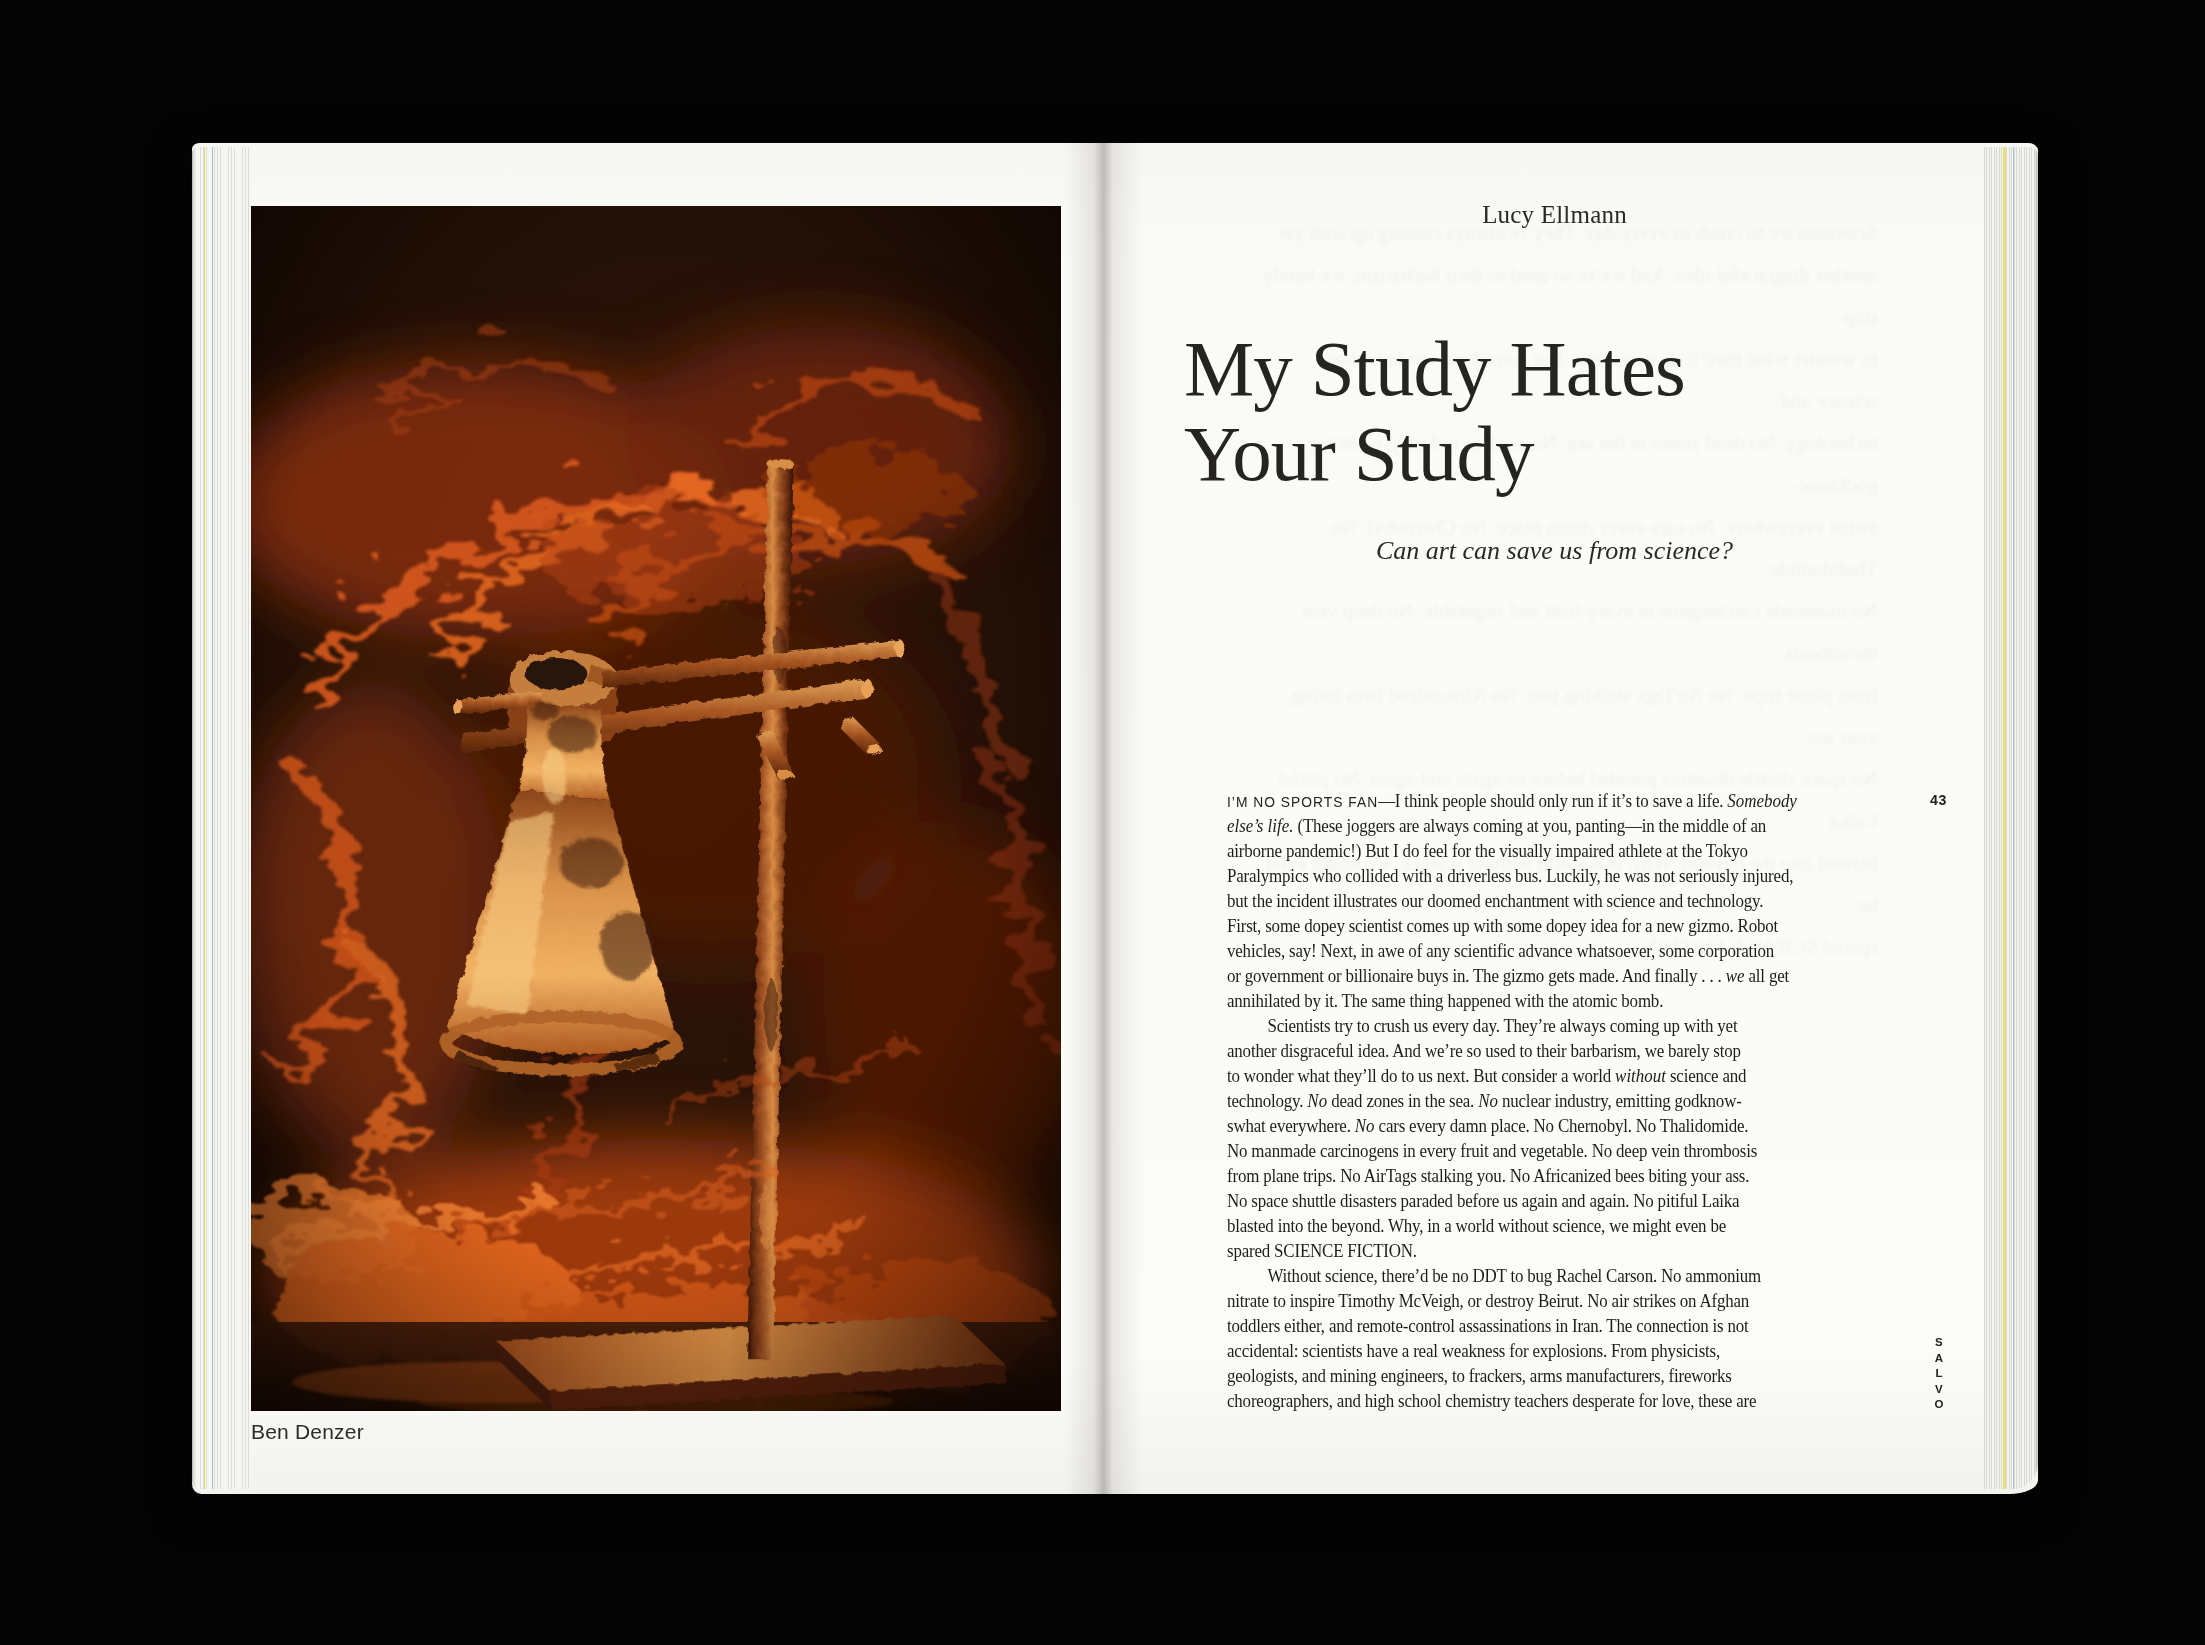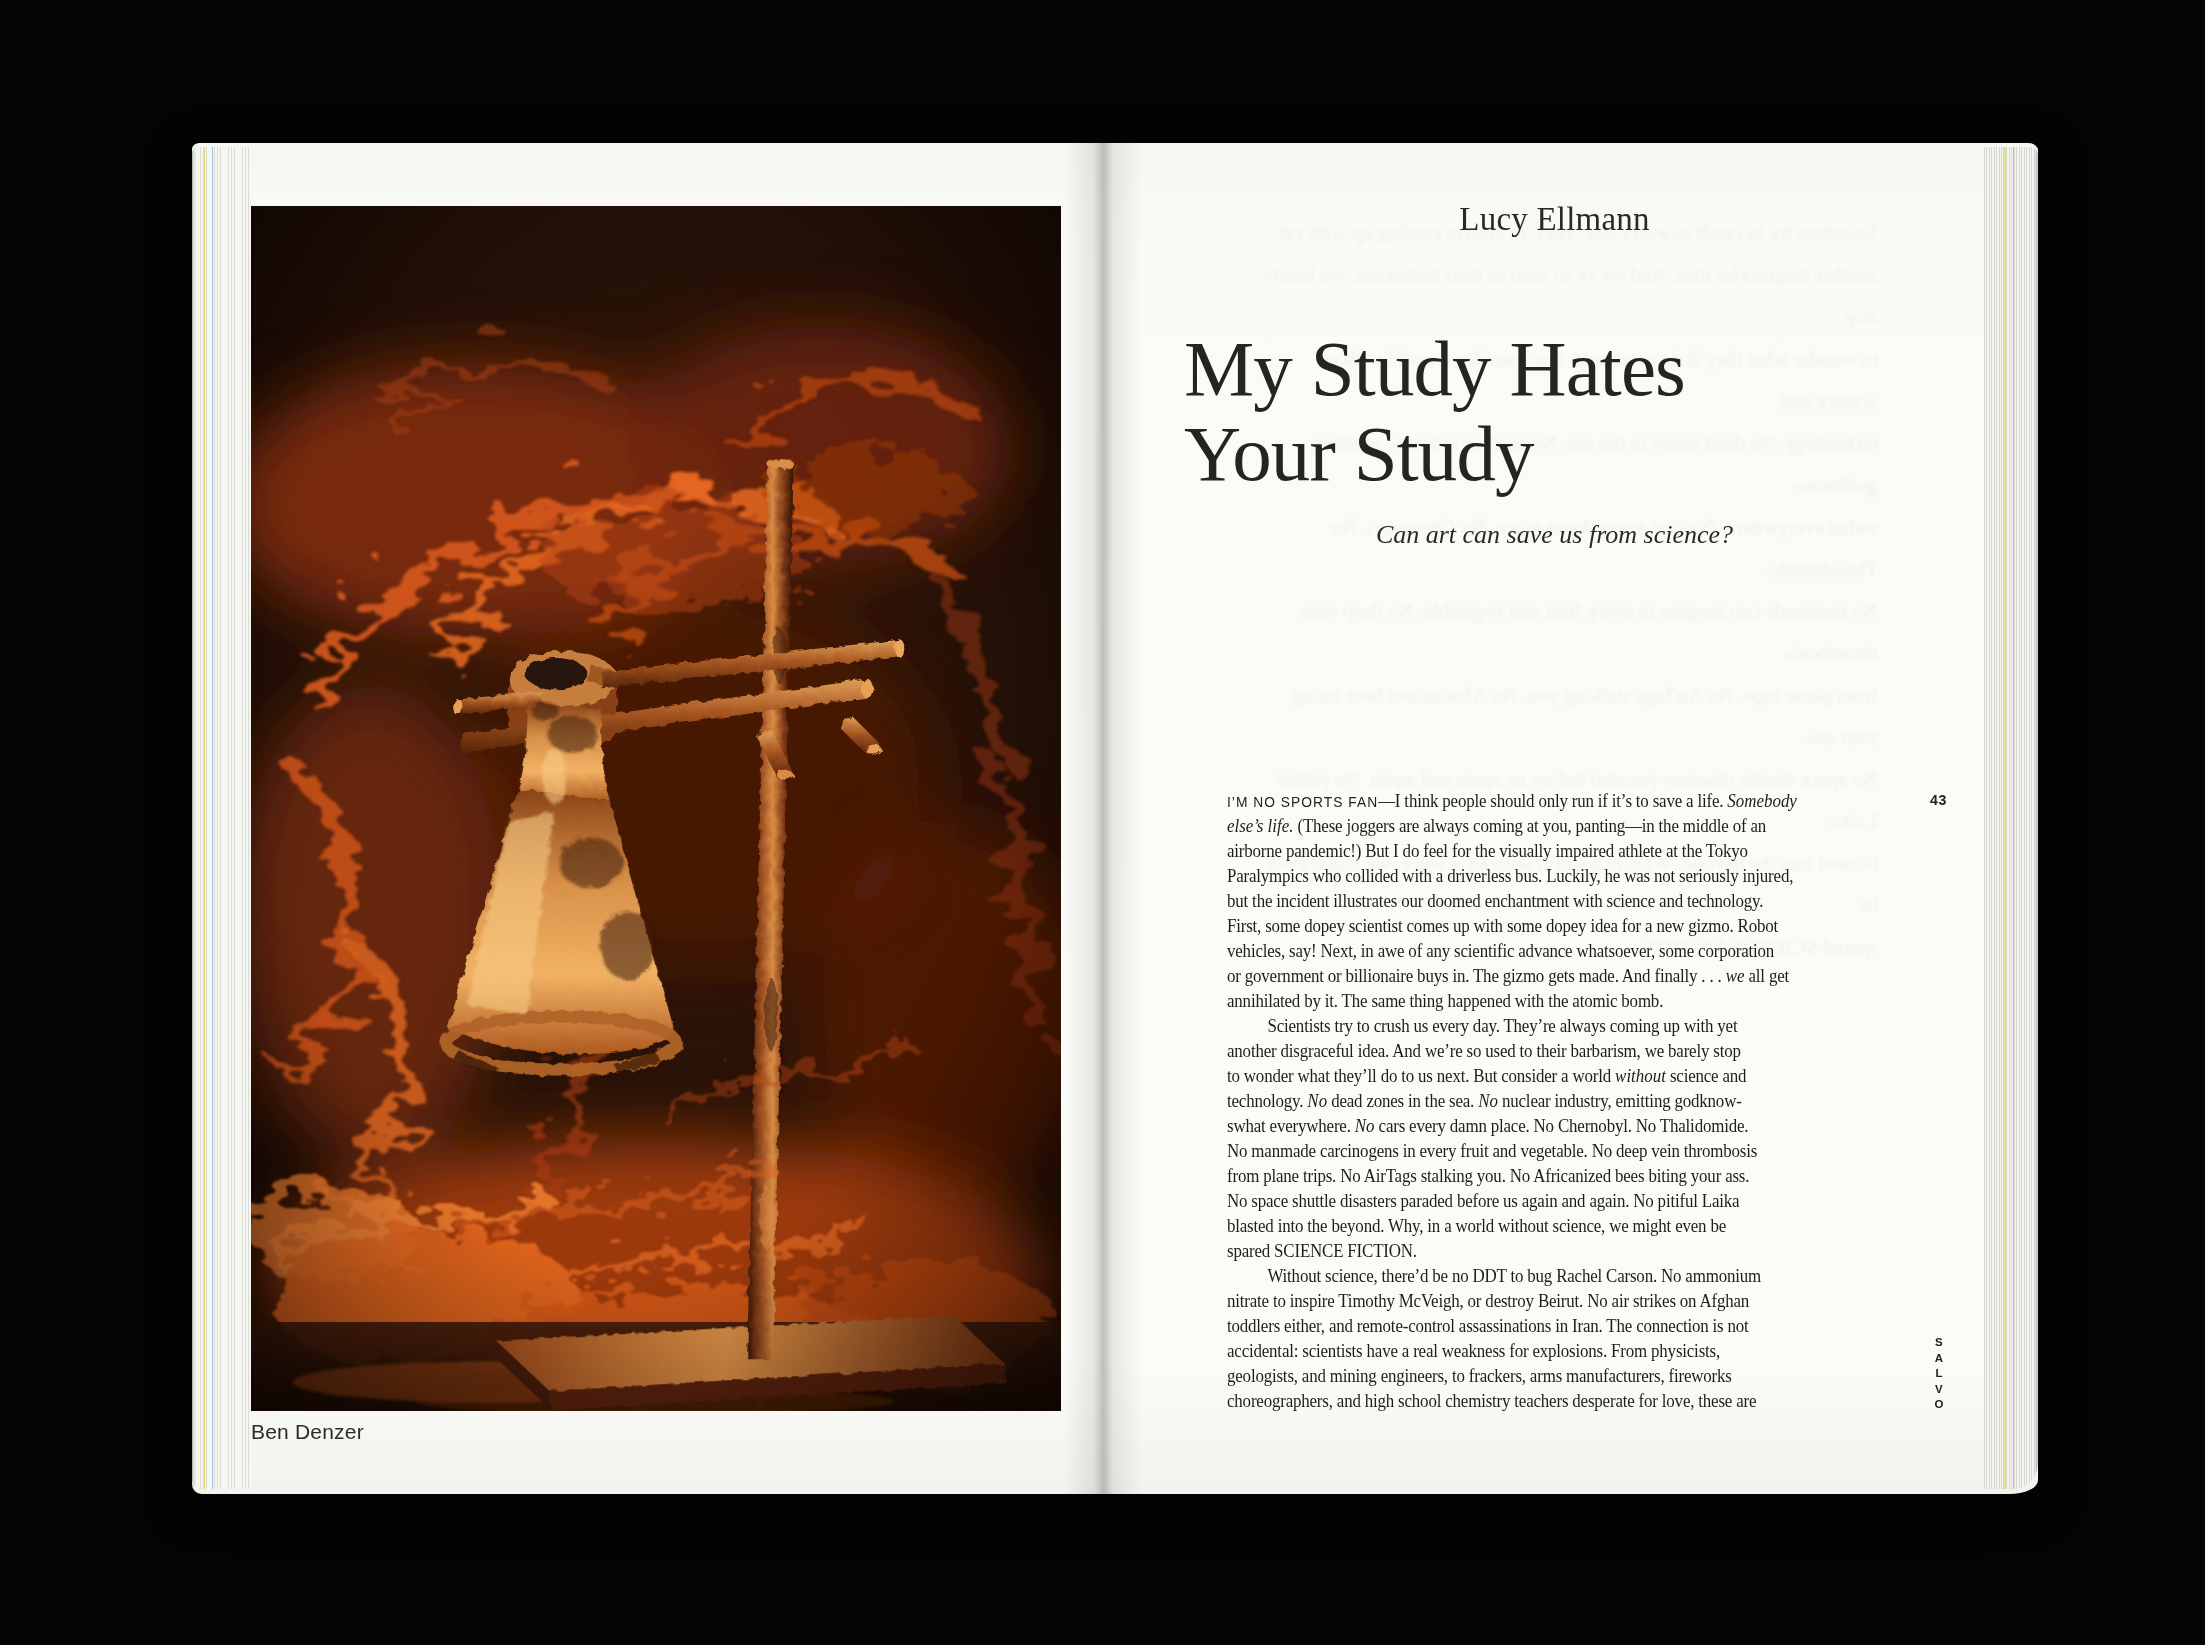--- a/index.html
+++ b/index.html
@@ -27,24 +27,24 @@
      background:linear-gradient(90deg,rgba(60,40,25,0) 0%,rgba(50,35,20,.10) 38%,
         rgba(30,20,12,.26) 50%,rgba(50,35,20,.09) 62%,rgba(60,40,25,0) 100%);}
   
   .photo{position:absolute;left:59px;top:63px;width:810px;height:1205px;overflow:hidden;
          background:#1c0d06;}
   .photo svg{display:block;width:100%;height:100%;}
   .credit{position:absolute;left:59px;top:1277px;font-family:"Liberation Sans",sans-serif;
           font-size:21px;color:#2c2b28;letter-spacing:0.2px;}
   
   .author{position:absolute;left:1035px;top:58px;width:655px;text-align:center;
-          font-size:33px;color:#2b2925;letter-spacing:0.2px;}
+          font-size:25px;color:#2b2925;letter-spacing:0.2px;}
   .title{position:absolute;left:992px;top:183px;width:740px;text-align:left;
          font-size:79px;line-height:85px;color:#262420;letter-spacing:-0.9px;font-weight:500;}
-  .subtitle{position:absolute;left:1035px;top:377px;width:655px;text-align:center;
+  .subtitle{position:absolute;left:1035px;top:393px;width:655px;text-align:center;
             font-style:italic;font-size:26px;color:#2b2925;}
   .bodytext{position:absolute;left:1035px;top:646px;width:668px;
             font-size:18.4px;line-height:25px;color:#1f1d1a;letter-spacing:-0.2px;
             transform:scaleX(.92);transform-origin:0 0;}
   .bodytext .line{white-space:nowrap;}
   .bodytext .para.indent .line:first-child{padding-left:44px;}
   .bodytext i{letter-spacing:0;}
   .lead-in{font-family:"Liberation Sans",sans-serif;font-size:15px;letter-spacing:1.1px;
            color:#232220;}
   .pagenum{position:absolute;left:1738px;top:649px;font-family:"Liberation Sans",sans-serif;

